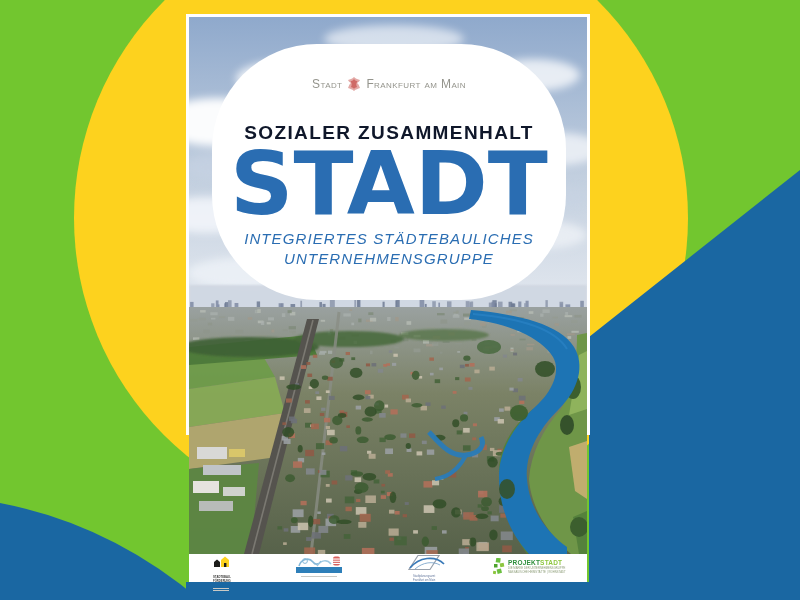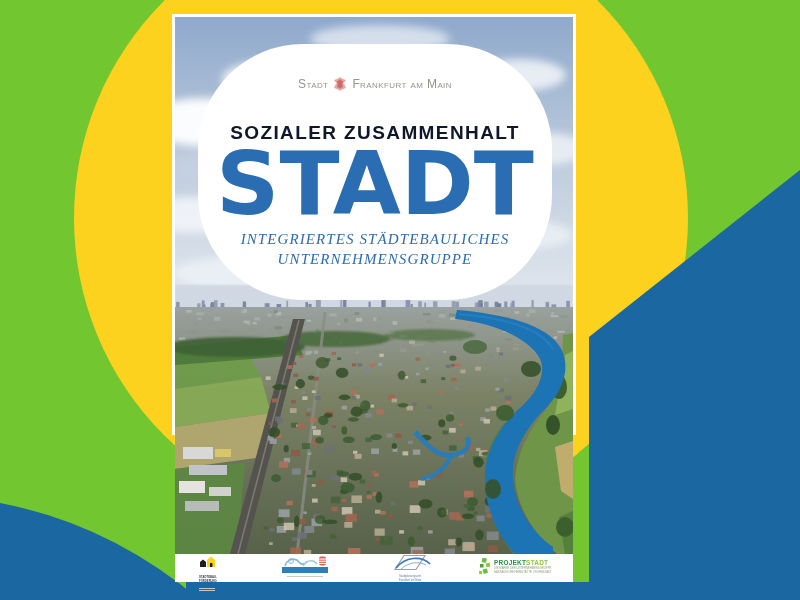--- a/index.html
+++ b/index.html
@@ -1,37 +1,37 @@
 <!DOCTYPE html>
 <html><head>
 <meta charset="utf-8">
 <style>
   html,body{margin:0;padding:0;background:#1a67a2;}
   .stage{position:relative;width:800px;height:600px;overflow:hidden;
          font-family:"Liberation Sans",sans-serif;}
   .bg{position:absolute;left:0;top:0;}
 
   
-  .cover{position:absolute;left:172px;top:14px;width:404px;height:421px;
+  .cover{position:absolute;left:186px;top:14px;width:404px;height:421px;
          background:#ffffff;box-sizing:border-box;padding:3px;}
   .photo{position:relative;width:398px;height:537px;overflow:hidden;background:#c2cfdf;}
   .photo svg{display:block;}
 
   
   .blob{position:absolute;left:23px;top:27px;width:354px;height:256px;
         background:#ffffff;border-radius:105px;text-align:center;}
   .brandrow{margin-top:32px;display:flex;align-items:center;justify-content:center;
             gap:5px;color:#94948c;font-variant:small-caps;font-size:12px;
             letter-spacing:.4px;}
   .brandrow .big{font-size:12px;}
   .program{margin-top:30px;font-size:19px;font-weight:bold;color:#0f172a;
            letter-spacing:1.4px;}
   .nied{margin-top:0px;font-family:"DejaVu Sans",sans-serif;font-weight:bold;
         font-size:88px;line-height:.92;color:#2a6db2;letter-spacing:0px;}
-  .subtitle{margin-top:4px;font-family:Liberation Serif, serif;font-style:italic;
+  .subtitle{margin-top:4px;font-family:Liberation Sans, sans-serif;font-style:italic;
             font-size:15px;color:#2a6db2;letter-spacing:1.1px;line-height:1.35;}
 
   
   .footer{position:relative;width:398px;height:28px;background:#ffffff;}
   .lg{position:absolute;top:0;height:28px;}
   .micro{display:inline-block;font-size:5px;line-height:1.15;transform:scale(.55);
          transform-origin:left top;white-space:nowrap;}
   .bars div{height:1px;background:#c9c9c4;margin-top:1px;}
 
   .lg1{left:24px;width:40px;text-align:left;}

